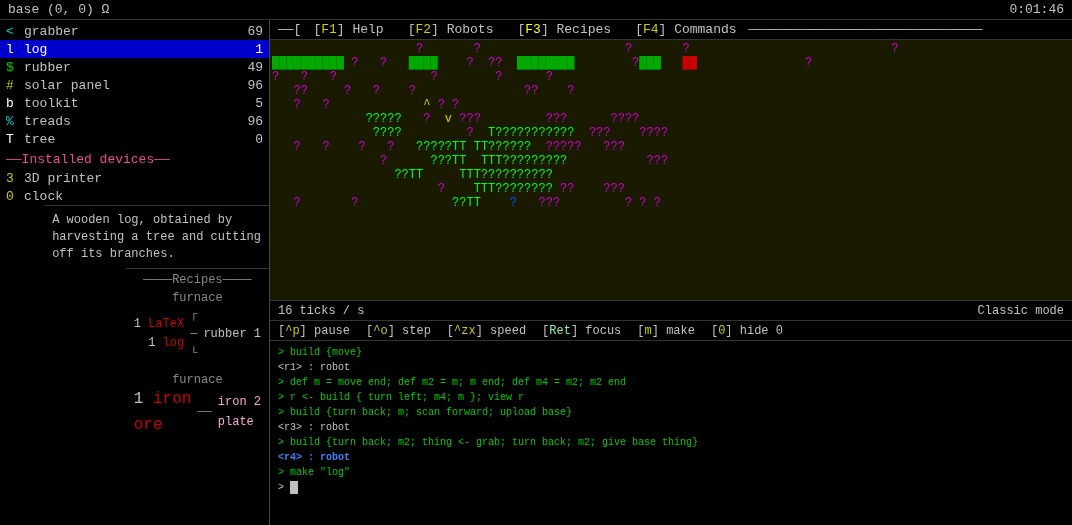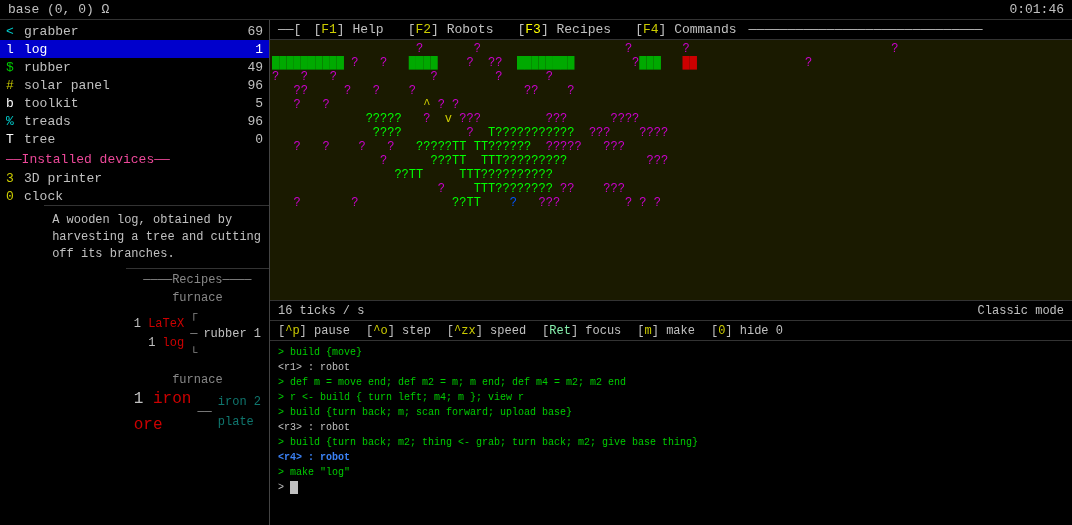--- a/index.html
+++ b/index.html
@@ -284,21 +284,21 @@
     <span style="color:#c0c0c0;">rubber 1</span>
   </div>
           </div>
           <div class="recipe-block">
   <div class="recipe-label">furnace</div>
   <div class="recipe-row">
     <div style="display:flex;flex-direction:column;align-items:flex-end;font-size:16px;">
       <span>1 <span style="color:#cc0000;">iron<br>ore</span></span>
     </div>
     <div style="margin:0 6px;color:#888;">──</div>
-    <span style="color:#0f766e;">iron  2<br>plate</span>
+    <span style="color:#f9a8d4;">iron  2<br>plate</span>
   </div>
           </div>
         </div>
     </div>
   </div>
 
   <div id="right-panel">
     <div id="game-menu">
 
     <span>——[</span>

